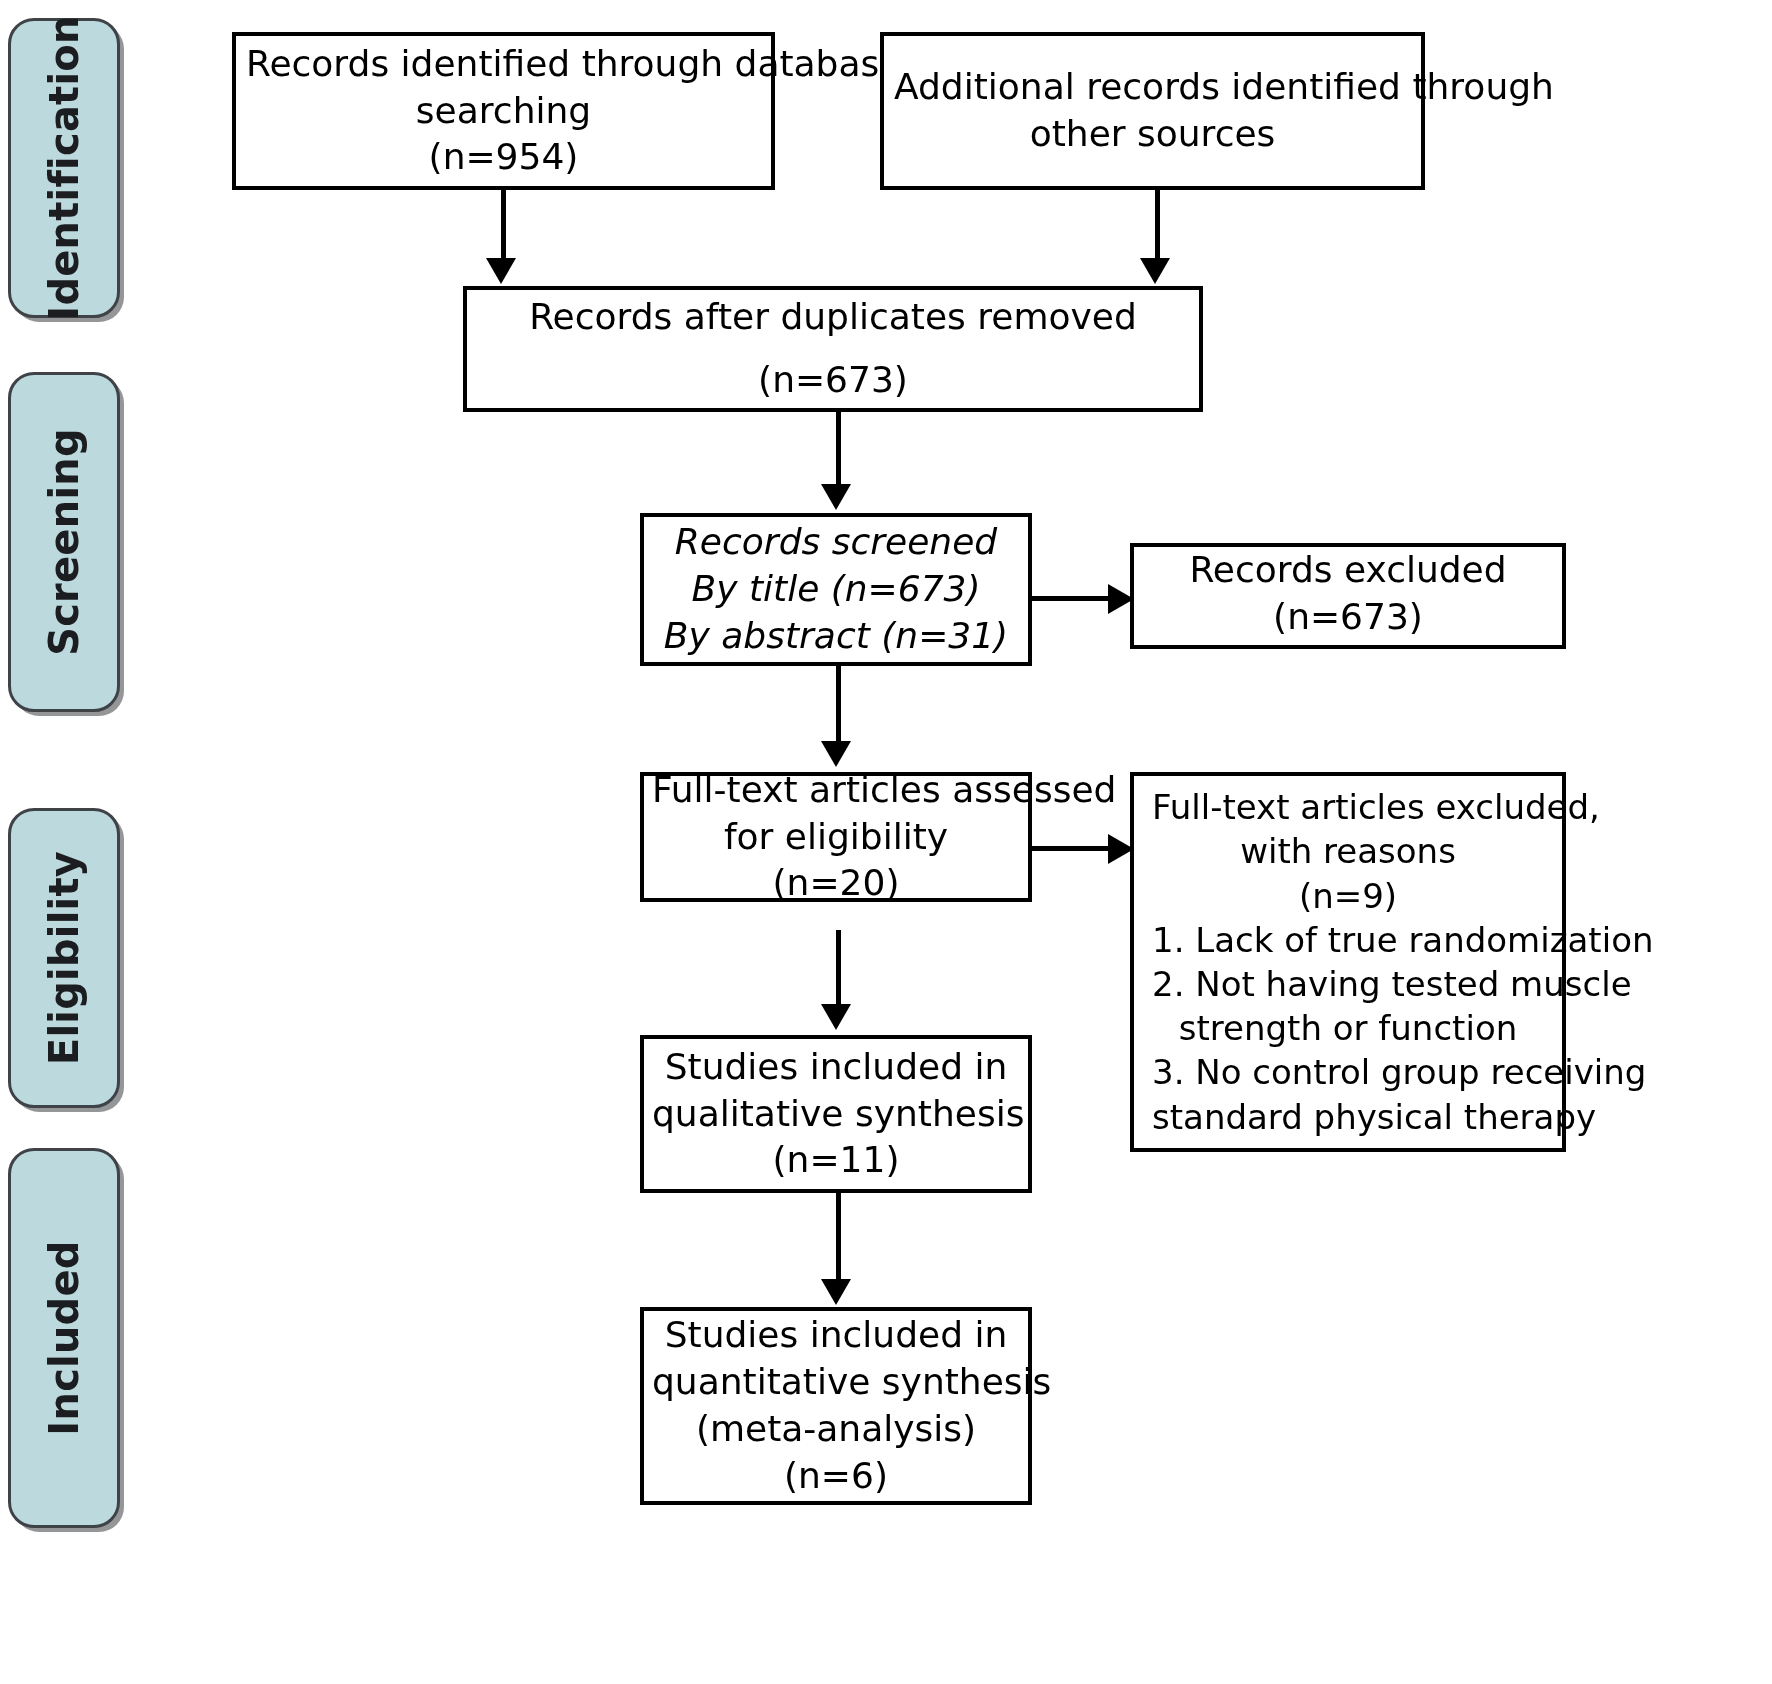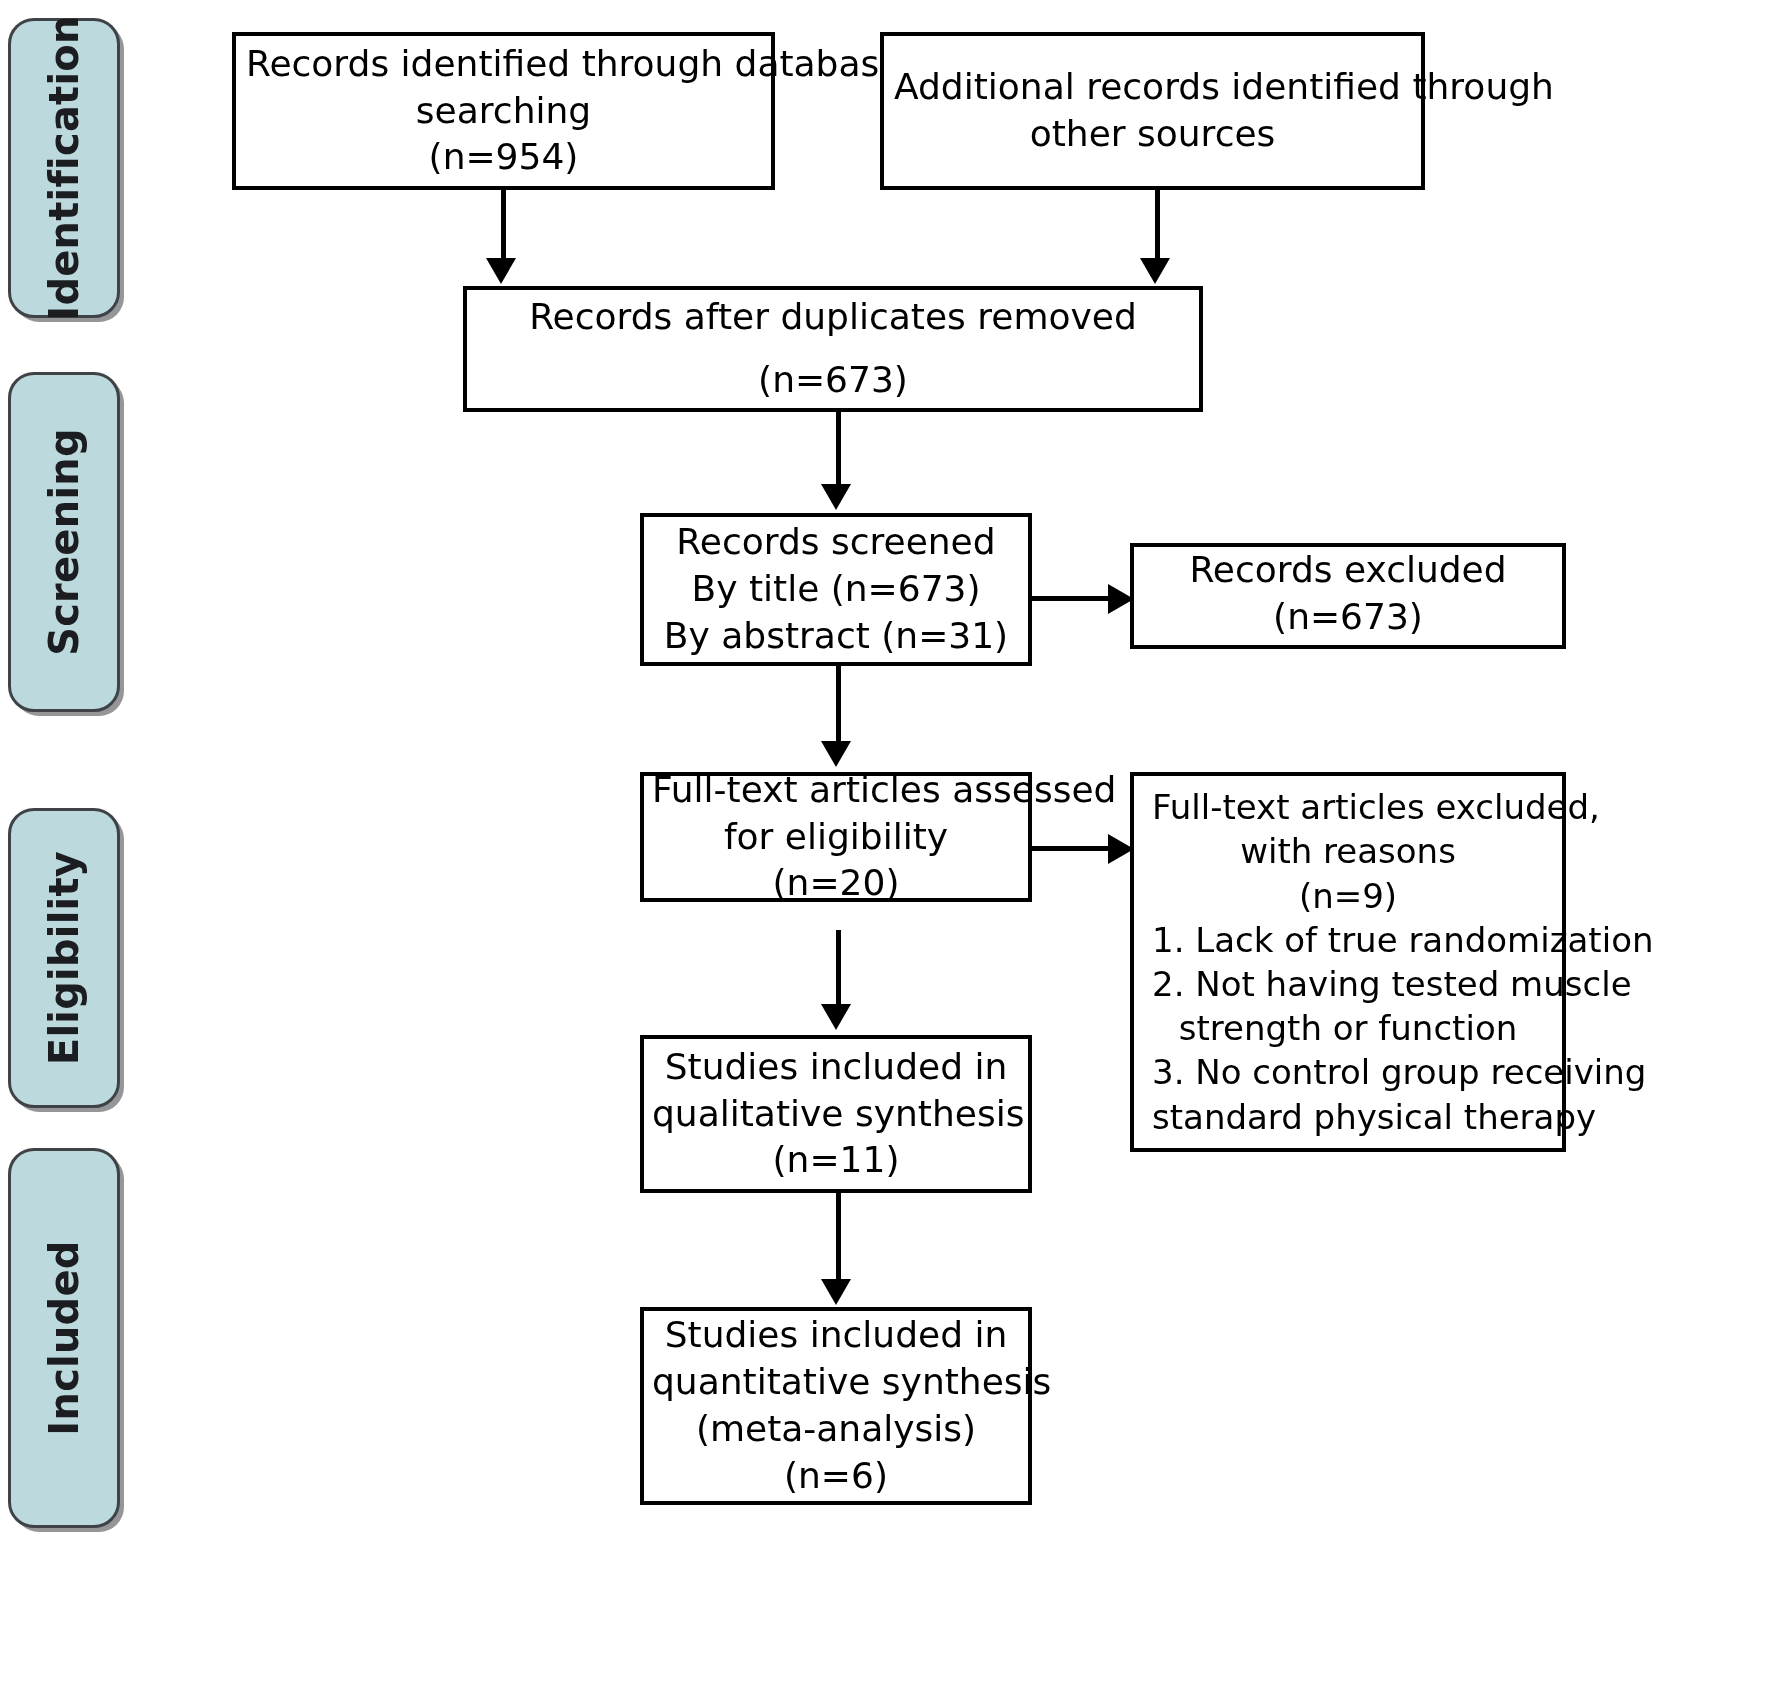--- a/index.html
+++ b/index.html
@@ -140,21 +140,21 @@
     <span class="line">Records after duplicates removed</span>
     <span class="box-spacer-md"></span>
     <span class="line">(n=673)</span>
   </div>
 
   <div class="conn">
     <div class="vline" style="left:836px; top:412px; height:76px;"></div>
     <div class="arrow-down" style="left:821px; top:484px;"></div>
   </div>
 
-  <div class="flow-box fs-36" style="left:640px; top:513px; width:392px; height:153px; padding:4px 8px;">
+  <div class="flow-box fs-36" style="left:640px; top:513px; width:392px; height:153px; padding:4px 8px;font-style:italic;">
     <span class="line">Records screened</span>
     <span class="line">By title (n=673)</span>
     <span class="line">By abstract (n=31)</span>
   </div>
 
   <div class="conn">
     <div class="hline" style="left:1032px; top:596px; width:79px;"></div>
     <div class="arrow-right" style="left:1108px; top:584px;"></div>
   </div>
 

